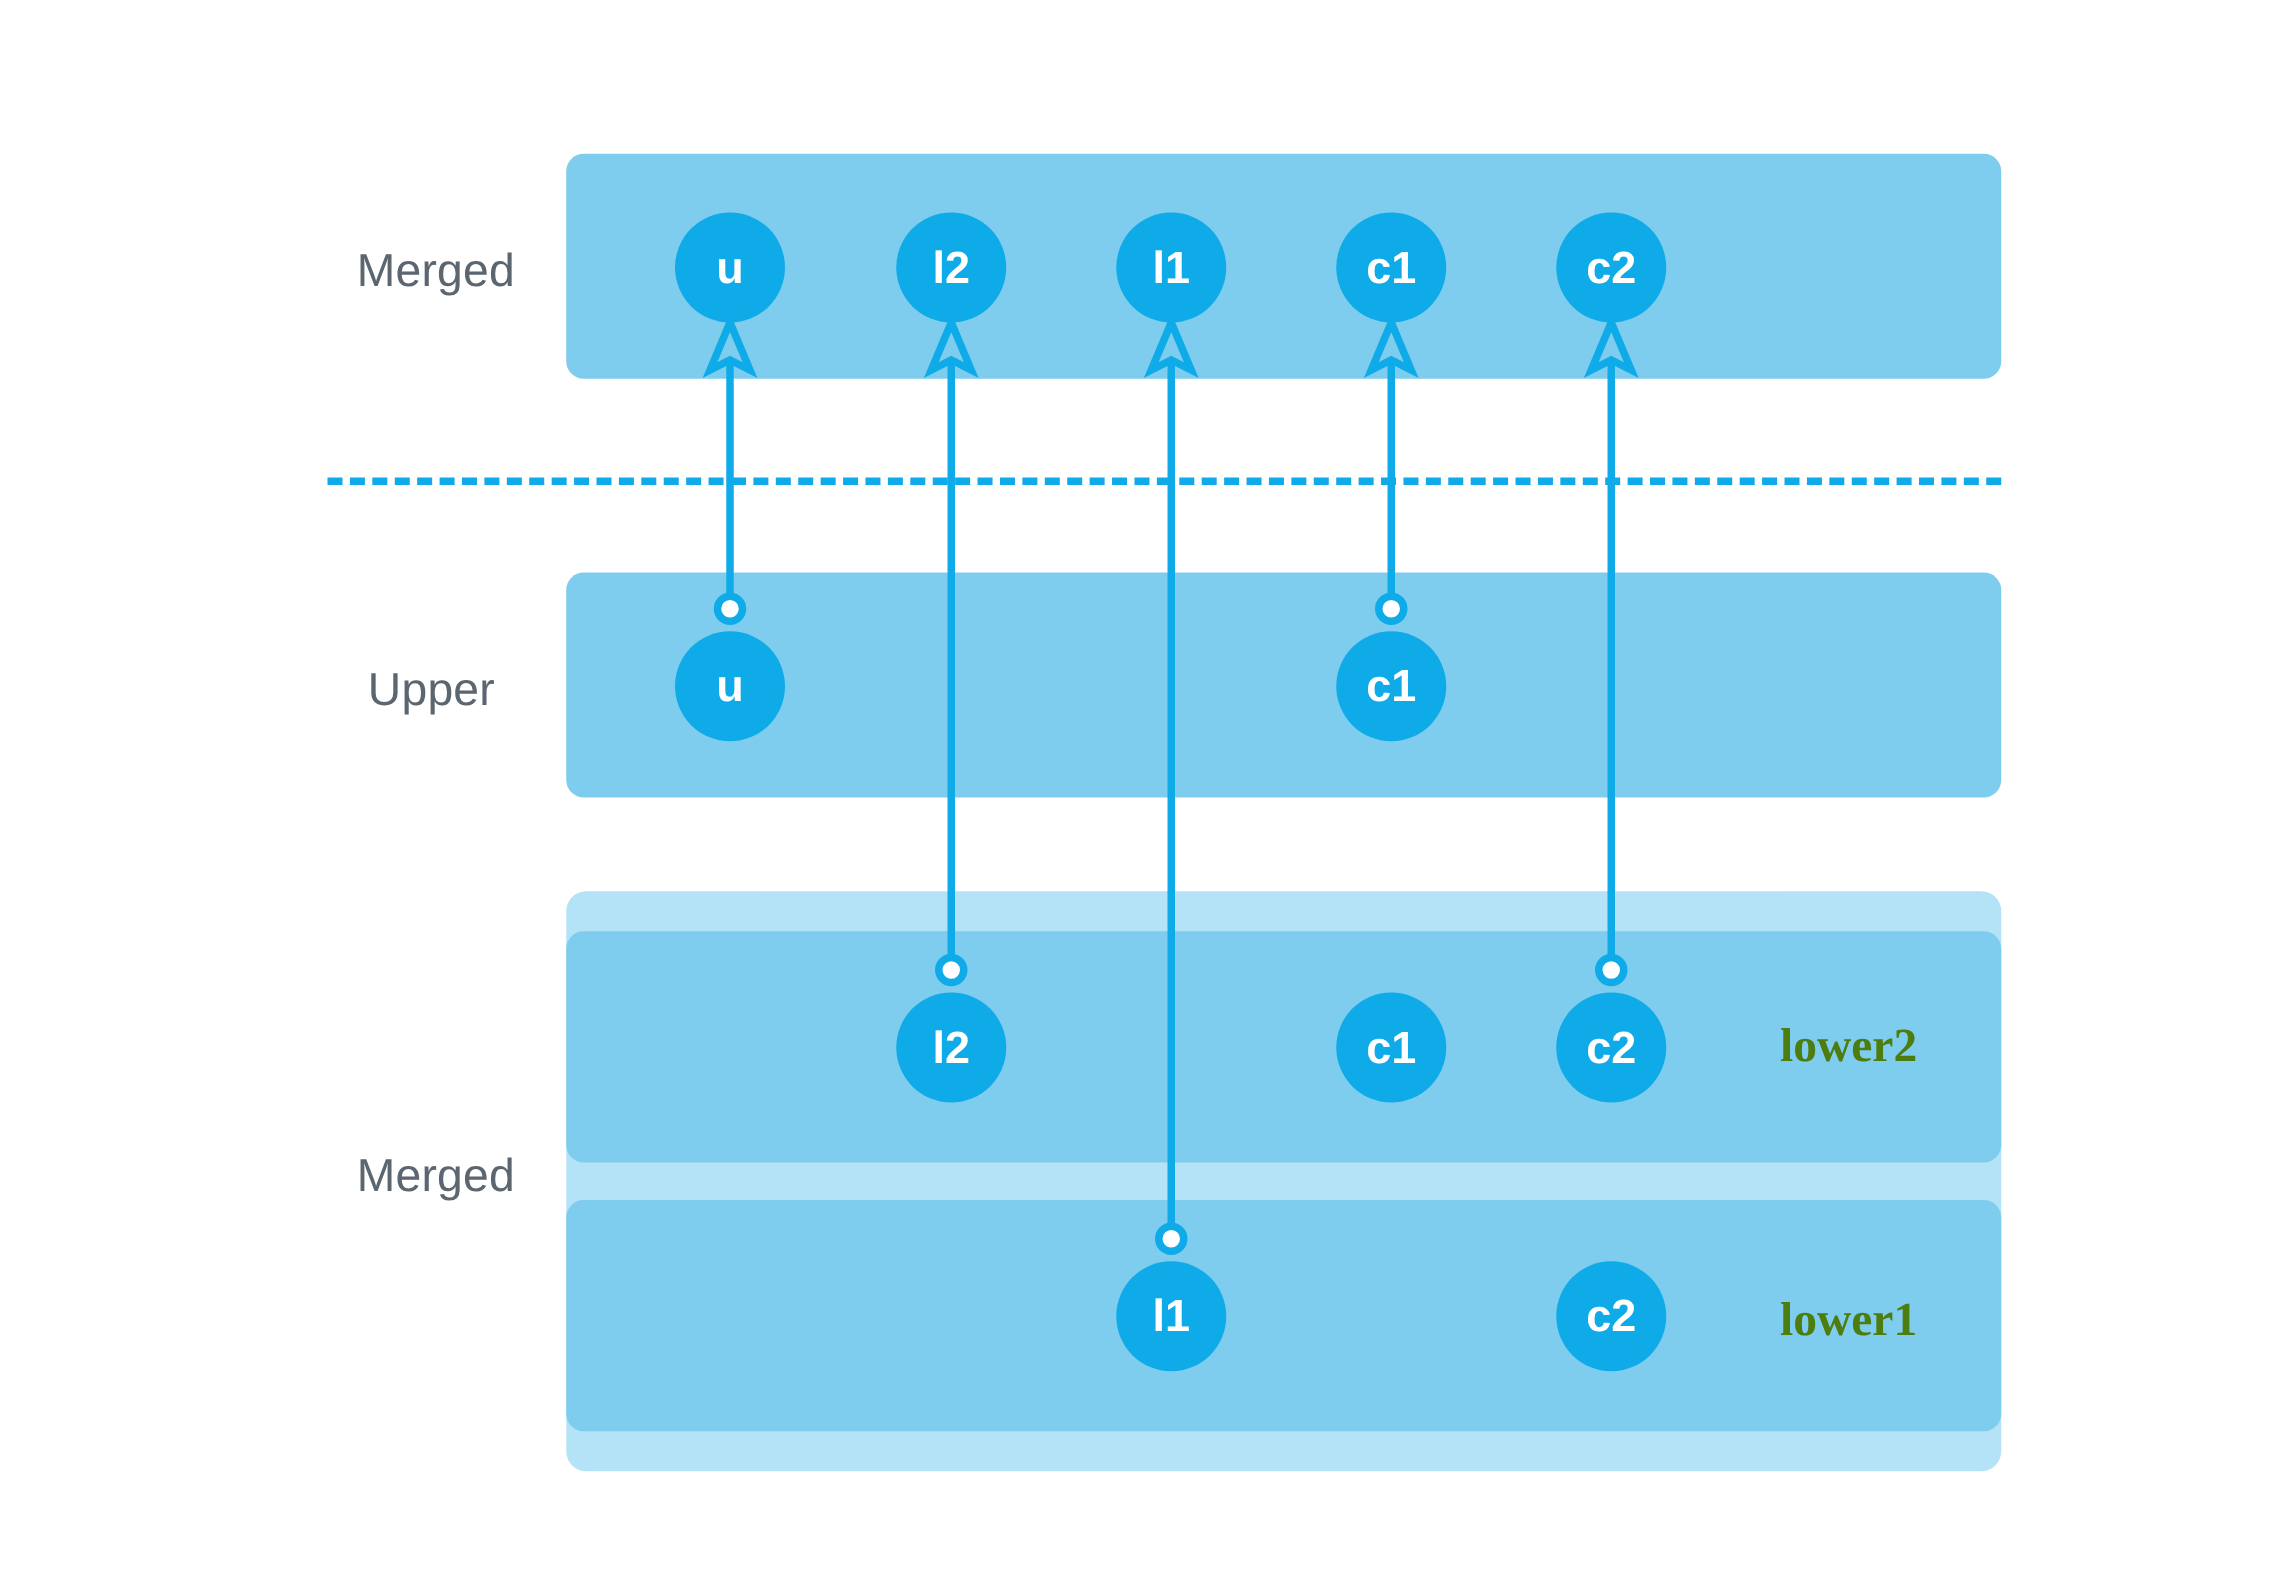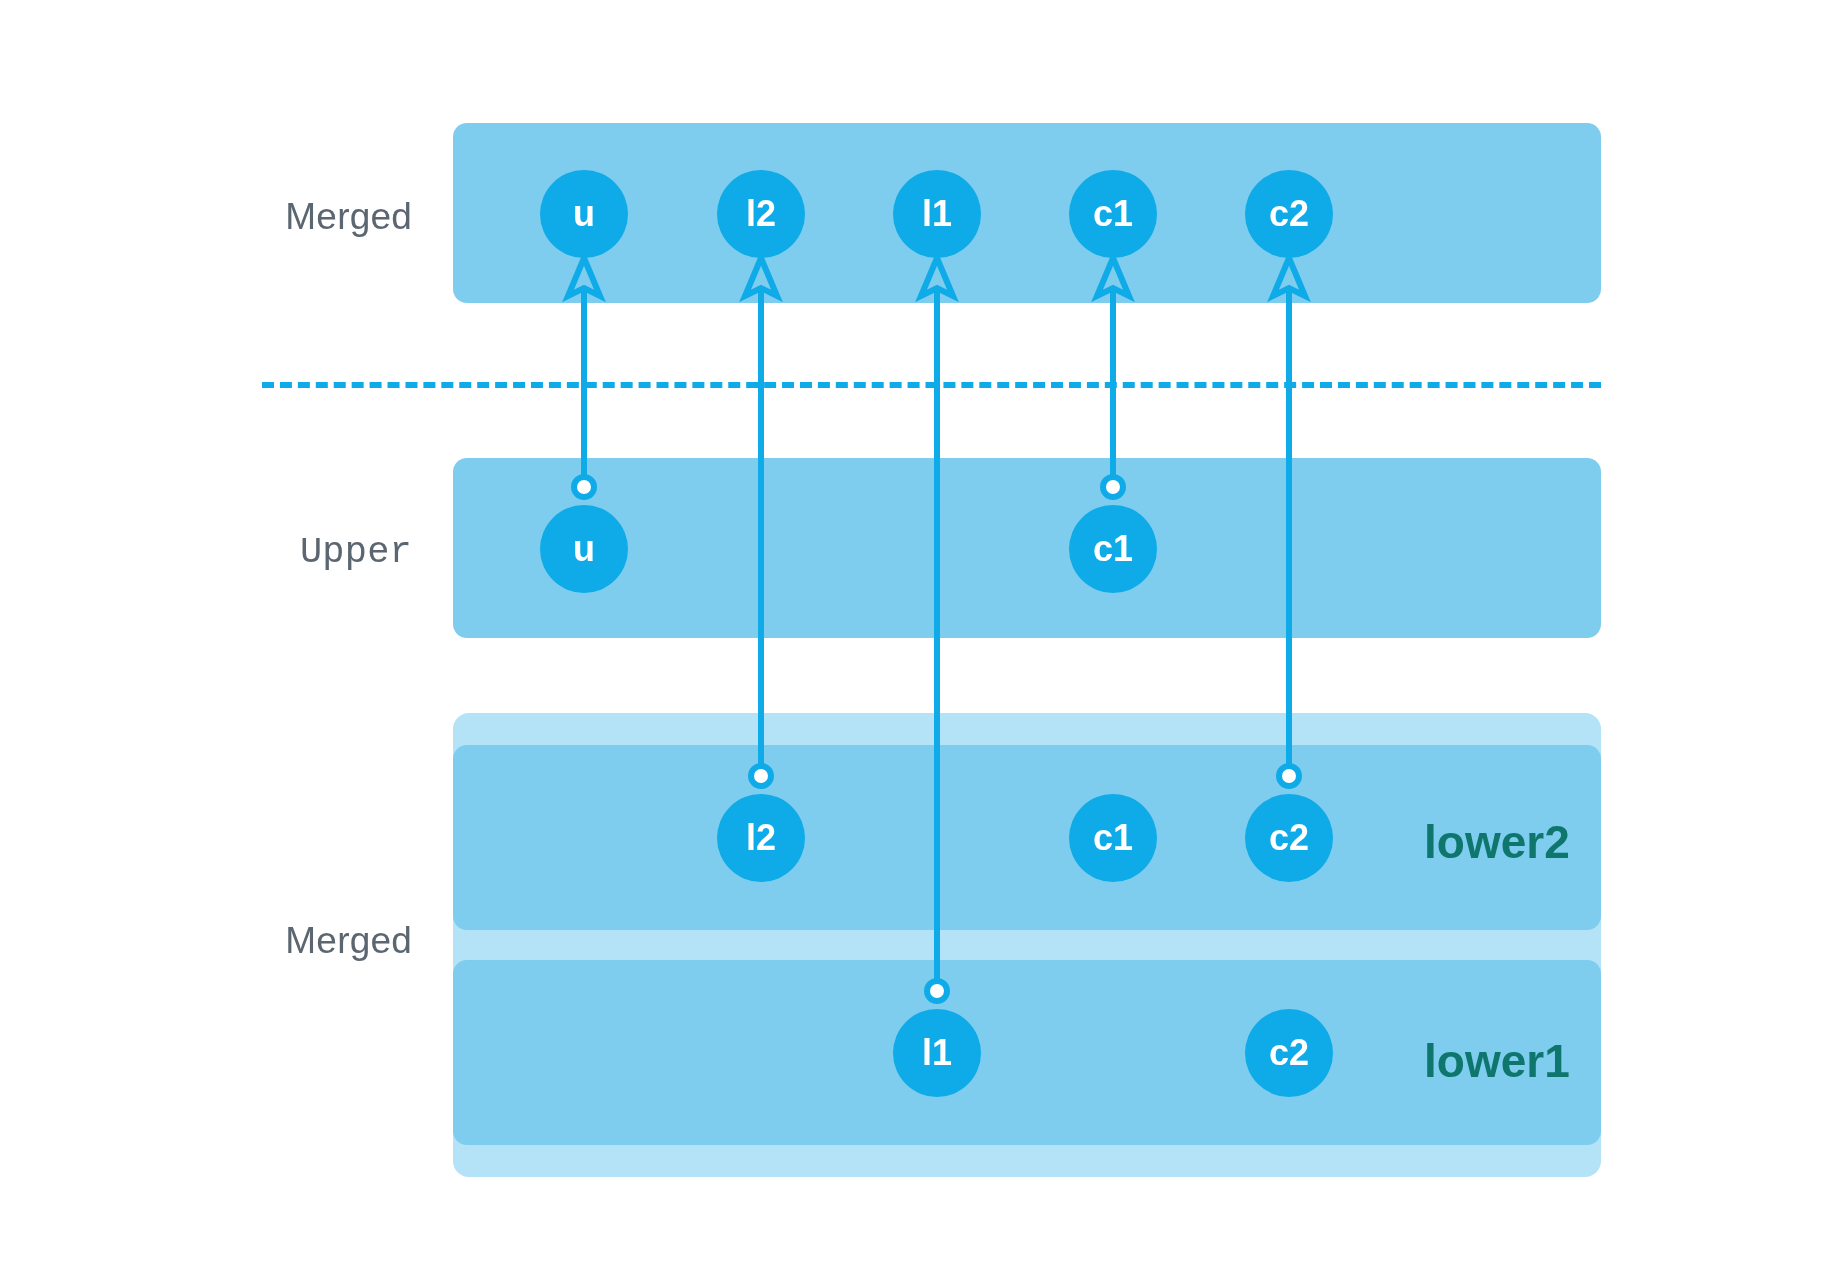--- a/index.html
+++ b/index.html
@@ -35,24 +35,24 @@
     background: #7ecdee;
     border-radius: 14px;
   }
   .band-outer {
     position: absolute;
     background: #b4e2f6;
     border-radius: 16px;
   }
   .band-label {
     position: absolute;
-    color: #0f766e;
-    font-size: 46px;
+    color: #4d7c0f;
+    font-size: 38px;
     font-weight: bold;
-    font-family: Liberation Sans, sans-serif;
+    font-family: Liberation Serif, serif;
     white-space: nowrap;
   }
   .node {
     position: absolute;
     width: 88px;
     height: 88px;
     border-radius: 50%;
     background: #0fabe8;
     color: #ffffff;
     font-size: 36px;
@@ -76,21 +76,21 @@
     border-top: 6px dashed #0fabe8;
   }
 </style>
 </head>
 <body>
 
 <div id="stage">
 
   <div class="row-label" style="left:200px; top:196px; width:212px;">Merged</div>
 
-  <div class="row-label" style="left:200px; top:531px; width:212px;font-family:Liberation Mono, monospace;">Upper</div>
+  <div class="row-label" style="left:184px; top:531px; width:212px;">Upper</div>
 
   <div class="row-label" style="left:200px; top:920px; width:212px;">Merged</div>
 
   <div class="band" style="left:453px; top:123px; width:1148px; height:180px;"></div>
 
   <div class="band" style="left:453px; top:458px; width:1148px; height:180px;"></div>
 
   <div class="band-outer" style="left:453px; top:713px; width:1148px; height:464px;"></div>
 
   <div class="band" style="left:453px; top:745px; width:1148px; height:185px;"></div>

